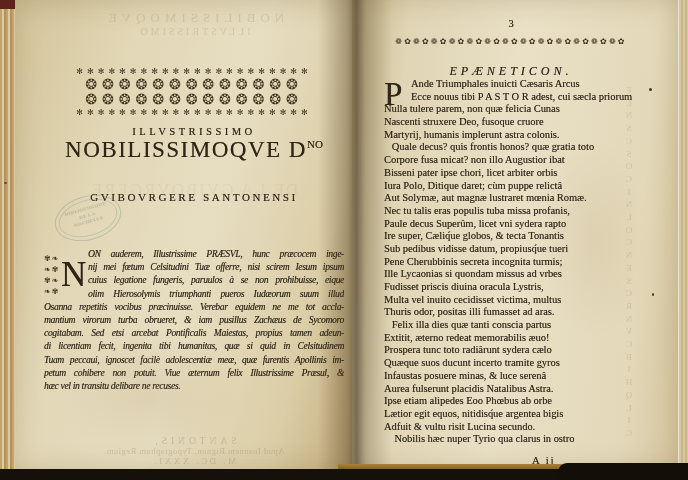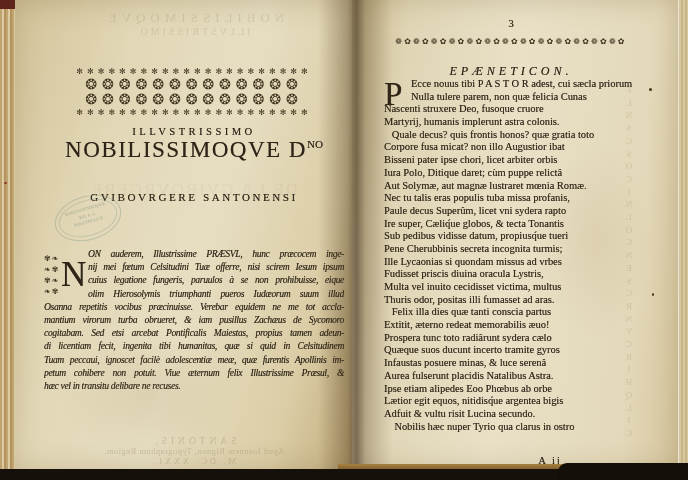--- a/index.html
+++ b/index.html
@@ -73,21 +73,21 @@
   .st-bottom .l3{font-size:9px;letter-spacing:2.5px;}
   
   .rp-content{position:absolute;left:30px;top:0;width:272px;}
   .page-num{position:absolute;top:17px;left:0;width:258px;font-size:11px;}
   .orn-band{position:absolute;top:37px;left:0;width:258px;font-size:8px;letter-spacing:2.2px;}
   .rp-heading{position:absolute;top:64px;left:0;width:258px;font-style:italic;font-size:12px;letter-spacing:4px;}
   .dropcap-p{position:absolute;top:80px;left:2px;font-size:33px;line-height:28px;}
   .poem{position:absolute;top:78px;left:2px;width:268px;font-size:10.4px;line-height:12.7px;}
   .vline{white-space:pre;height:12.7px;overflow:hidden;}
   .vline:nth-child(-n+2){padding-left:27px;}
-  .signature{position:absolute;top:455px;left:138px;width:60px;font-size:10.5px;letter-spacing:2px;text-align:center;}
+  .signature{position:absolute;top:455px;left:150px;width:60px;font-size:10.5px;letter-spacing:2px;}
   .rp-ghost-col{position:absolute;top:84px;left:238px;width:18px;font-size:9px;line-height:12.7px;
     color:#a08c66;opacity:.30;transform:scaleX(-1);text-align:center;}
 </style>
 </head>
 <body>
 
 <div class="scene">
 
   <div class="page page-left">
     <div class="lp-content">
@@ -149,20 +149,21 @@
     </div>
   </div>
 
   <div class="page page-right">
     <div class="rp-content">
       <div class="page-num ctr ink">3</div>
       <div class="orn-band ctr orn">❁✿❁✿❁✿❁✿❁✿❁✿❁✿❁✿❁✿❁✿❁✿❁✿❁✿</div>
       <div class="rp-heading ctr ink">EPÆNETICON.</div>
       <div class="dropcap-p ink">P</div>
       <div class="poem ink">
+          <div class="vline">Ande Triumphales inuicti Cæsaris Arcus</div>
           <div class="vline">Ecce nouus tibi P A S T O R adest, cui sæcla priorum</div>
           <div class="vline">Nulla tulere parem, non quæ felicia Cunas</div>
           <div class="vline">Nascenti struxere Deo, fusoque cruore</div>
           <div class="vline">Martyrij, humanis implerunt astra colonis.</div>
           <div class="vline">   Quale decus? quis frontis honos? quæ gratia toto</div>
           <div class="vline">Corpore fusa micat? non illo Augustior ibat</div>
           <div class="vline">Bisseni pater ipse chori, licet arbiter orbis</div>
           <div class="vline">Iura Polo, Ditique daret; cùm puppe relictâ</div>
           <div class="vline">Aut Solymæ, aut magnæ lustraret mœnia Romæ.</div>
           <div class="vline">Nec tu talis eras populis tuba missa profanis,</div>

